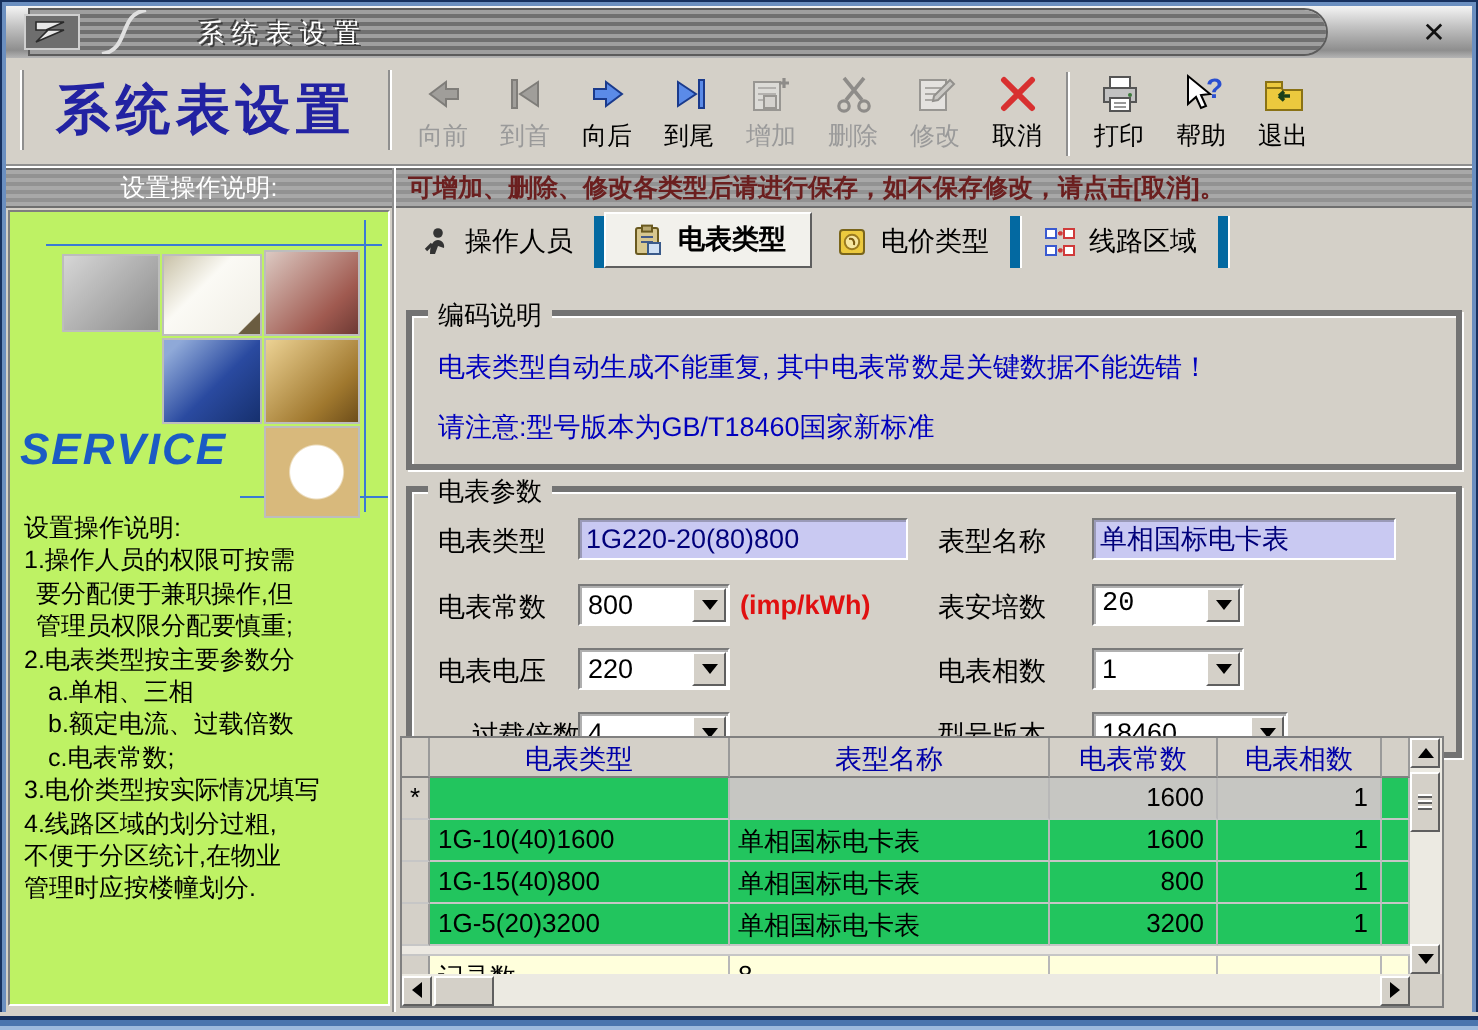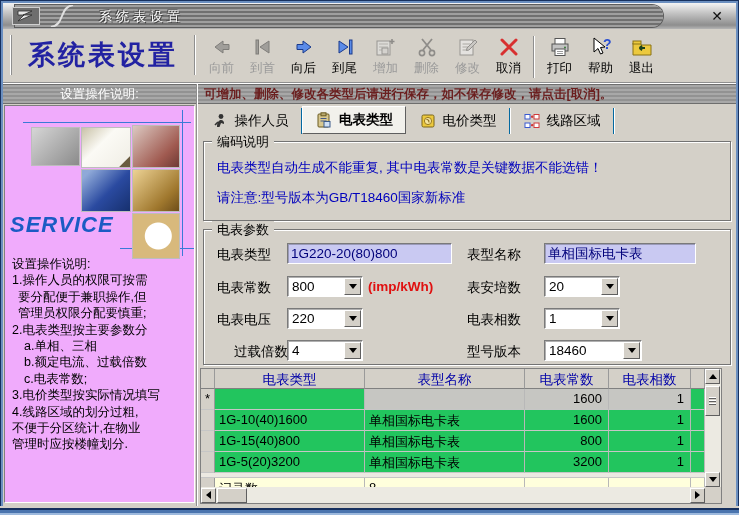--- a/index.html
+++ b/index.html
@@ -50,41 +50,41 @@
     background:repeating-linear-gradient(to bottom,#a8a8a8 0 2px,#929292 2px 4px);
     border-top:1px solid #6e6e6e; border-bottom:1px solid #6e6e6e;
     display:flex; align-items:center; font-size:12.5px; }
   .sidebar-header { left:3px; top:84px; width:193px; justify-content:center; color:#ffffff; }
   .notice-bar { left:198px; top:84px; width:538px; padding-left:6px; color:#6b1f1f; font-weight:bold; }
 
   .vdivider { position:absolute; left:196px; top:84px; bottom:9px; width:2px;
     border-left:1px solid #8f8f8f; border-right:1px solid #ffffff; }
 
   
-  .sidebar-body { position:absolute; left:4px; top:105px; width:191px; height:398px; background:#f0abfc;
+  .sidebar-body { position:absolute; left:4px; top:105px; width:191px; height:398px; background:#bef264;
     border:1px solid; border-color:#7f7f7f #ffffff #ffffff #7f7f7f; overflow:hidden; }
   .collage-line { position:absolute; background:#3a7ad6; }
   .tile { position:absolute; border:1px solid #bdbdbd; }
   .service-text { position:absolute; left:5px; top:106px; color:#1b5bc4; font-size:22px; font-weight:bold;
     letter-spacing:1px; font-style:italic; }
   .instructions { position:absolute; left:7px; top:150px; width:180px; color:#000; font-size:12.5px;
     line-height:16.4px; white-space:nowrap; overflow:hidden; }
   .instructions .ind1 { padding-left:6px; }
   .instructions .ind2 { padding-left:12px; }
 
   
   .tabs { position:absolute; left:198px; top:106px; height:28px; display:flex; align-items:flex-end; }
   .tab { height:26px; width:104px; display:flex; align-items:center; justify-content:center; gap:6px;
-    font-size:13.5px; color:#000; border-right:1px solid #0369a1; box-shadow:1px 0 0 #fff; cursor:pointer; }
+    font-size:13.5px; color:#000; border-right:5px solid #0369a1; box-shadow:1px 0 0 #fff; cursor:pointer; }
   .tab.active { height:28px; background:#f2f1ec; border:1px solid; border-color:#ffffff #5f5f5f #5f5f5f #ffffff;
     box-shadow:none; font-weight:bold; }
   .tab .tabicon { width:18px; height:16px; display:flex; align-items:center; justify-content:center; }
 
   
-  .groupbox { position:absolute; border:1px solid #737373; box-shadow:1px 1px 0 #ffffff, inset 1px 1px 0 #ffffff; }
+  .groupbox { position:absolute; border:3px solid #737373; box-shadow:1px 1px 0 #ffffff, inset 1px 1px 0 #ffffff;margin-top:14px; }
   .legend { position:absolute; top:-9px; left:8px; background:#d4d0c8; padding:0 5px; font-size:13px; color:#000; }
   .g-coding { left:203px; top:141px; width:528px; height:80px; }
   .g-params { left:203px; top:229px; width:528px; height:136px; }
   .info-line { position:absolute; left:13px; color:#0000bd; font-size:13.5px; white-space:nowrap; }
 
   .fld-label { position:absolute; font-size:13.5px; color:#000; white-space:nowrap; }
   .textfield { position:absolute; height:21px; background:#c9c9f2; border:1px solid;
     border-color:#7a7a7a #ffffff #ffffff #7a7a7a; box-shadow:inset 1px 1px 0 #9a9ab8;
     font-size:13.5px; color:#00007a; padding:0 3px; font-family:"Liberation Sans","DejaVu Sans",sans-serif; }
   .combo { position:absolute; height:21px; width:76px; background:#fff; border:1px solid;
@@ -367,21 +367,21 @@
 
     <div class="fld-label" style="left:13px;top:49px;">电表常数</div>
     <div class="combo" style="left:83px;top:46px;">
       <span class="cval">800</span>
       <span class="combo-btn">
           <span class="arrow-down"></span>
         </span>
     </div>
     <div class="unit-red" style="left:164px;top:49px;">(imp/kWh)</div>
     <div class="fld-label" style="left:263px;top:49px;">表安培数</div>
-    <div class="combo" style="left:340px;top:46px;">
+    <div class="combo" style="left:340px;top:46px;font-family:Liberation Mono, monospace;">
       <span class="cval">20</span>
       <span class="combo-btn">
           <span class="arrow-down"></span>
         </span>
     </div>
 
     <div class="fld-label" style="left:13px;top:81px;">电表电压</div>
     <div class="combo" style="left:83px;top:78px;">
       <span class="cval">220</span>
       <span class="combo-btn">

